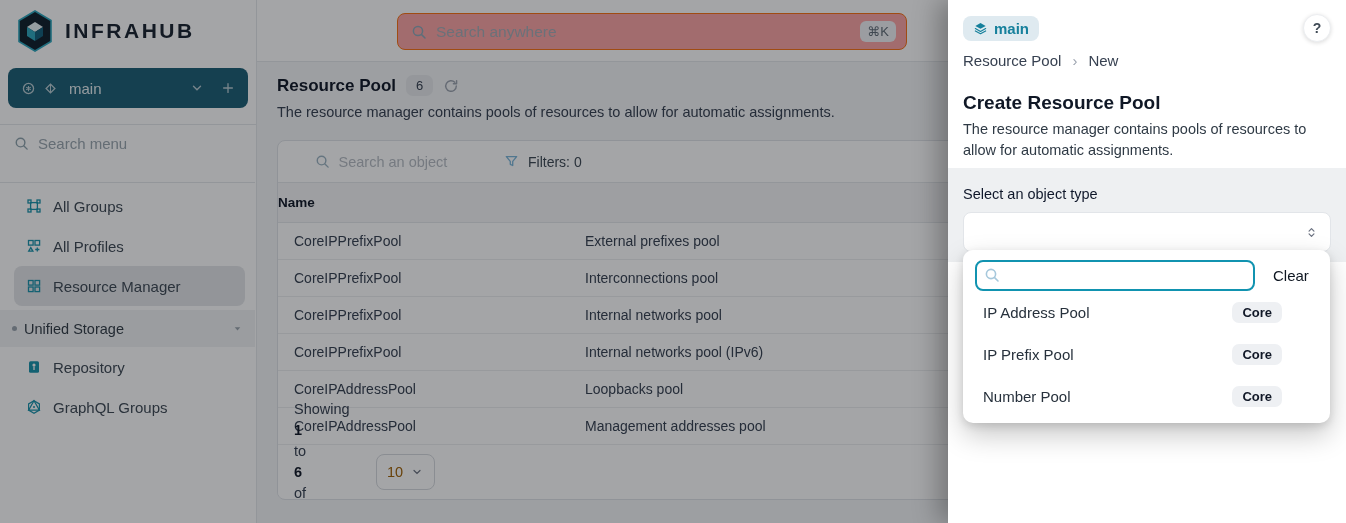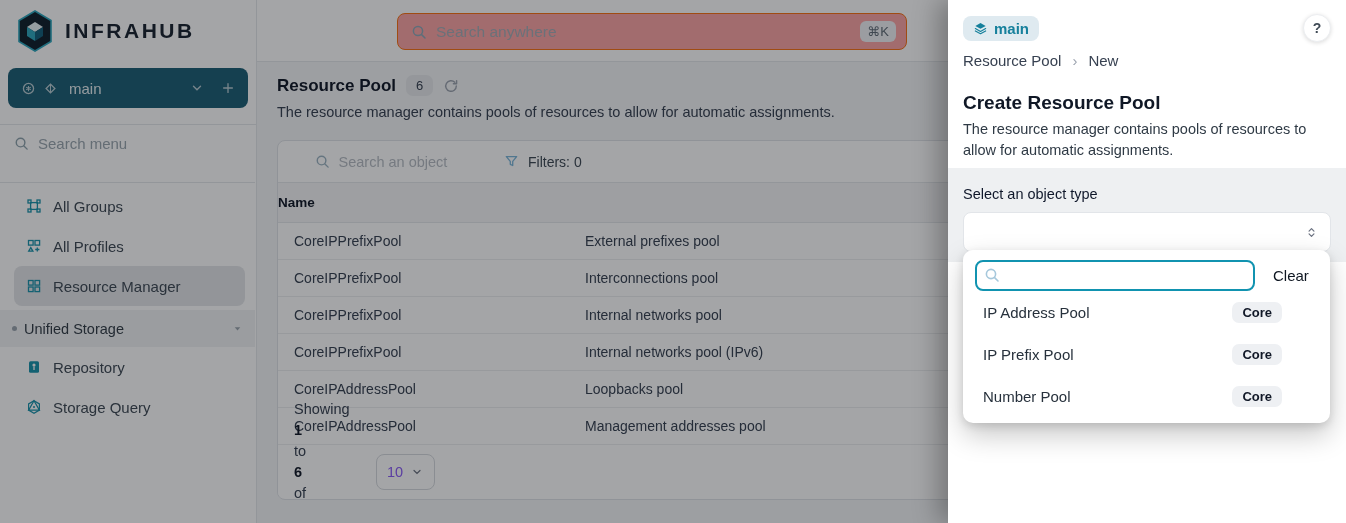--- a/index.html
+++ b/index.html
@@ -50,21 +50,21 @@
   .obj-search input::placeholder { color: #b6bcc3; }
   .filters-btn { display: flex; align-items: center; gap: 9px; margin-left: 15px; color: #7cb6d9; cursor: pointer; }
   .filters-label { font-size: 14px; color: #3f4a55; }
   .thead { height: 40px; display: flex; align-items: center; background: #f5f6f7; border-bottom: 1px solid #e5e7eb; font-size: 13.5px; font-weight: 700; color: #111827; }
   .col-kind { width: 307px; padding-left: 16px; }
   .col-name { flex: 1; }
   .trow { height: 37px; display: flex; align-items: center; font-size: 14px; color: #374151; border-bottom: 1px solid #eceef0; cursor: pointer; background: #fff; }
   .card-footer { height: 53px; display: flex; align-items: center; padding: 0 16px; background: #fff; }
   .showing { display: flex; gap: 5px; font-size: 14.5px; color: #374151; flex-direction: column; }
   .showing .b { font-weight: 700; color: #111827; }
-  .page-size { margin-left: 26px; width: 59px; height: 36px; border: 1px solid #d6dade; border-radius: 8px; display: flex; align-items: center; justify-content: center; gap: 8px; font-size: 14.5px; color: #8b5cf6; cursor: pointer; background: #fff; }
+  .page-size { margin-left: 26px; width: 59px; height: 36px; border: 1px solid #d6dade; border-radius: 8px; display: flex; align-items: center; justify-content: center; gap: 8px; font-size: 14.5px; color: #a16207; cursor: pointer; background: #fff; }
   .page-size .chev { color: #6b7280; display: flex; }
 
   
   .overlay { position: absolute; left: 0; top: 0; width: 948px; height: 523px; background: rgba(8,12,16,0.37); z-index: 40; }
 
   
   .drawer { position: absolute; right: 0; top: 0; width: 398px; height: 523px; background: #fff; z-index: 50; box-shadow: -10px 0 24px rgba(0,0,0,0.28); }
   .drawer-top { padding: 14px 15px 8px; }
   .badge-row { display: flex; align-items: center; height: 28px; }
   .main-badge { display: flex; align-items: center; gap: 6px; background: #dfeaf0; color: #16809c; border-radius: 8px; padding: 4px 10px; font-size: 15px; font-weight: 600; }
@@ -216,21 +216,21 @@
       </div>
 
       <div class="menu-item">
         <span class="mi-icon">
           <svg width="16" height="16" viewBox="0 0 16 16" fill="none" stroke="currentColor" stroke-width="1.2">
               <path d="M8 1.8l5.4 3.1v6.2L8 14.2l-5.4-3.1V4.9z"></path>
               <path d="M2.6 11.1h10.8L8 1.8z"></path>
               <circle cx="8" cy="8" r="1" fill="currentColor" stroke="none"></circle>
             </svg>
         </span>
-        <span>Storage Query</span>
+        <span>GraphQL Groups</span>
       </div>
     </nav>
   </aside>
 
   <main class="main">
     <div class="topbar">
       <div class="global-search">
         <span>
           <svg width="16" height="16" viewBox="0 0 16 16">
               <circle cx="7" cy="7" r="4.6" fill="none" stroke="currentColor" stroke-width="1.5"></circle>

